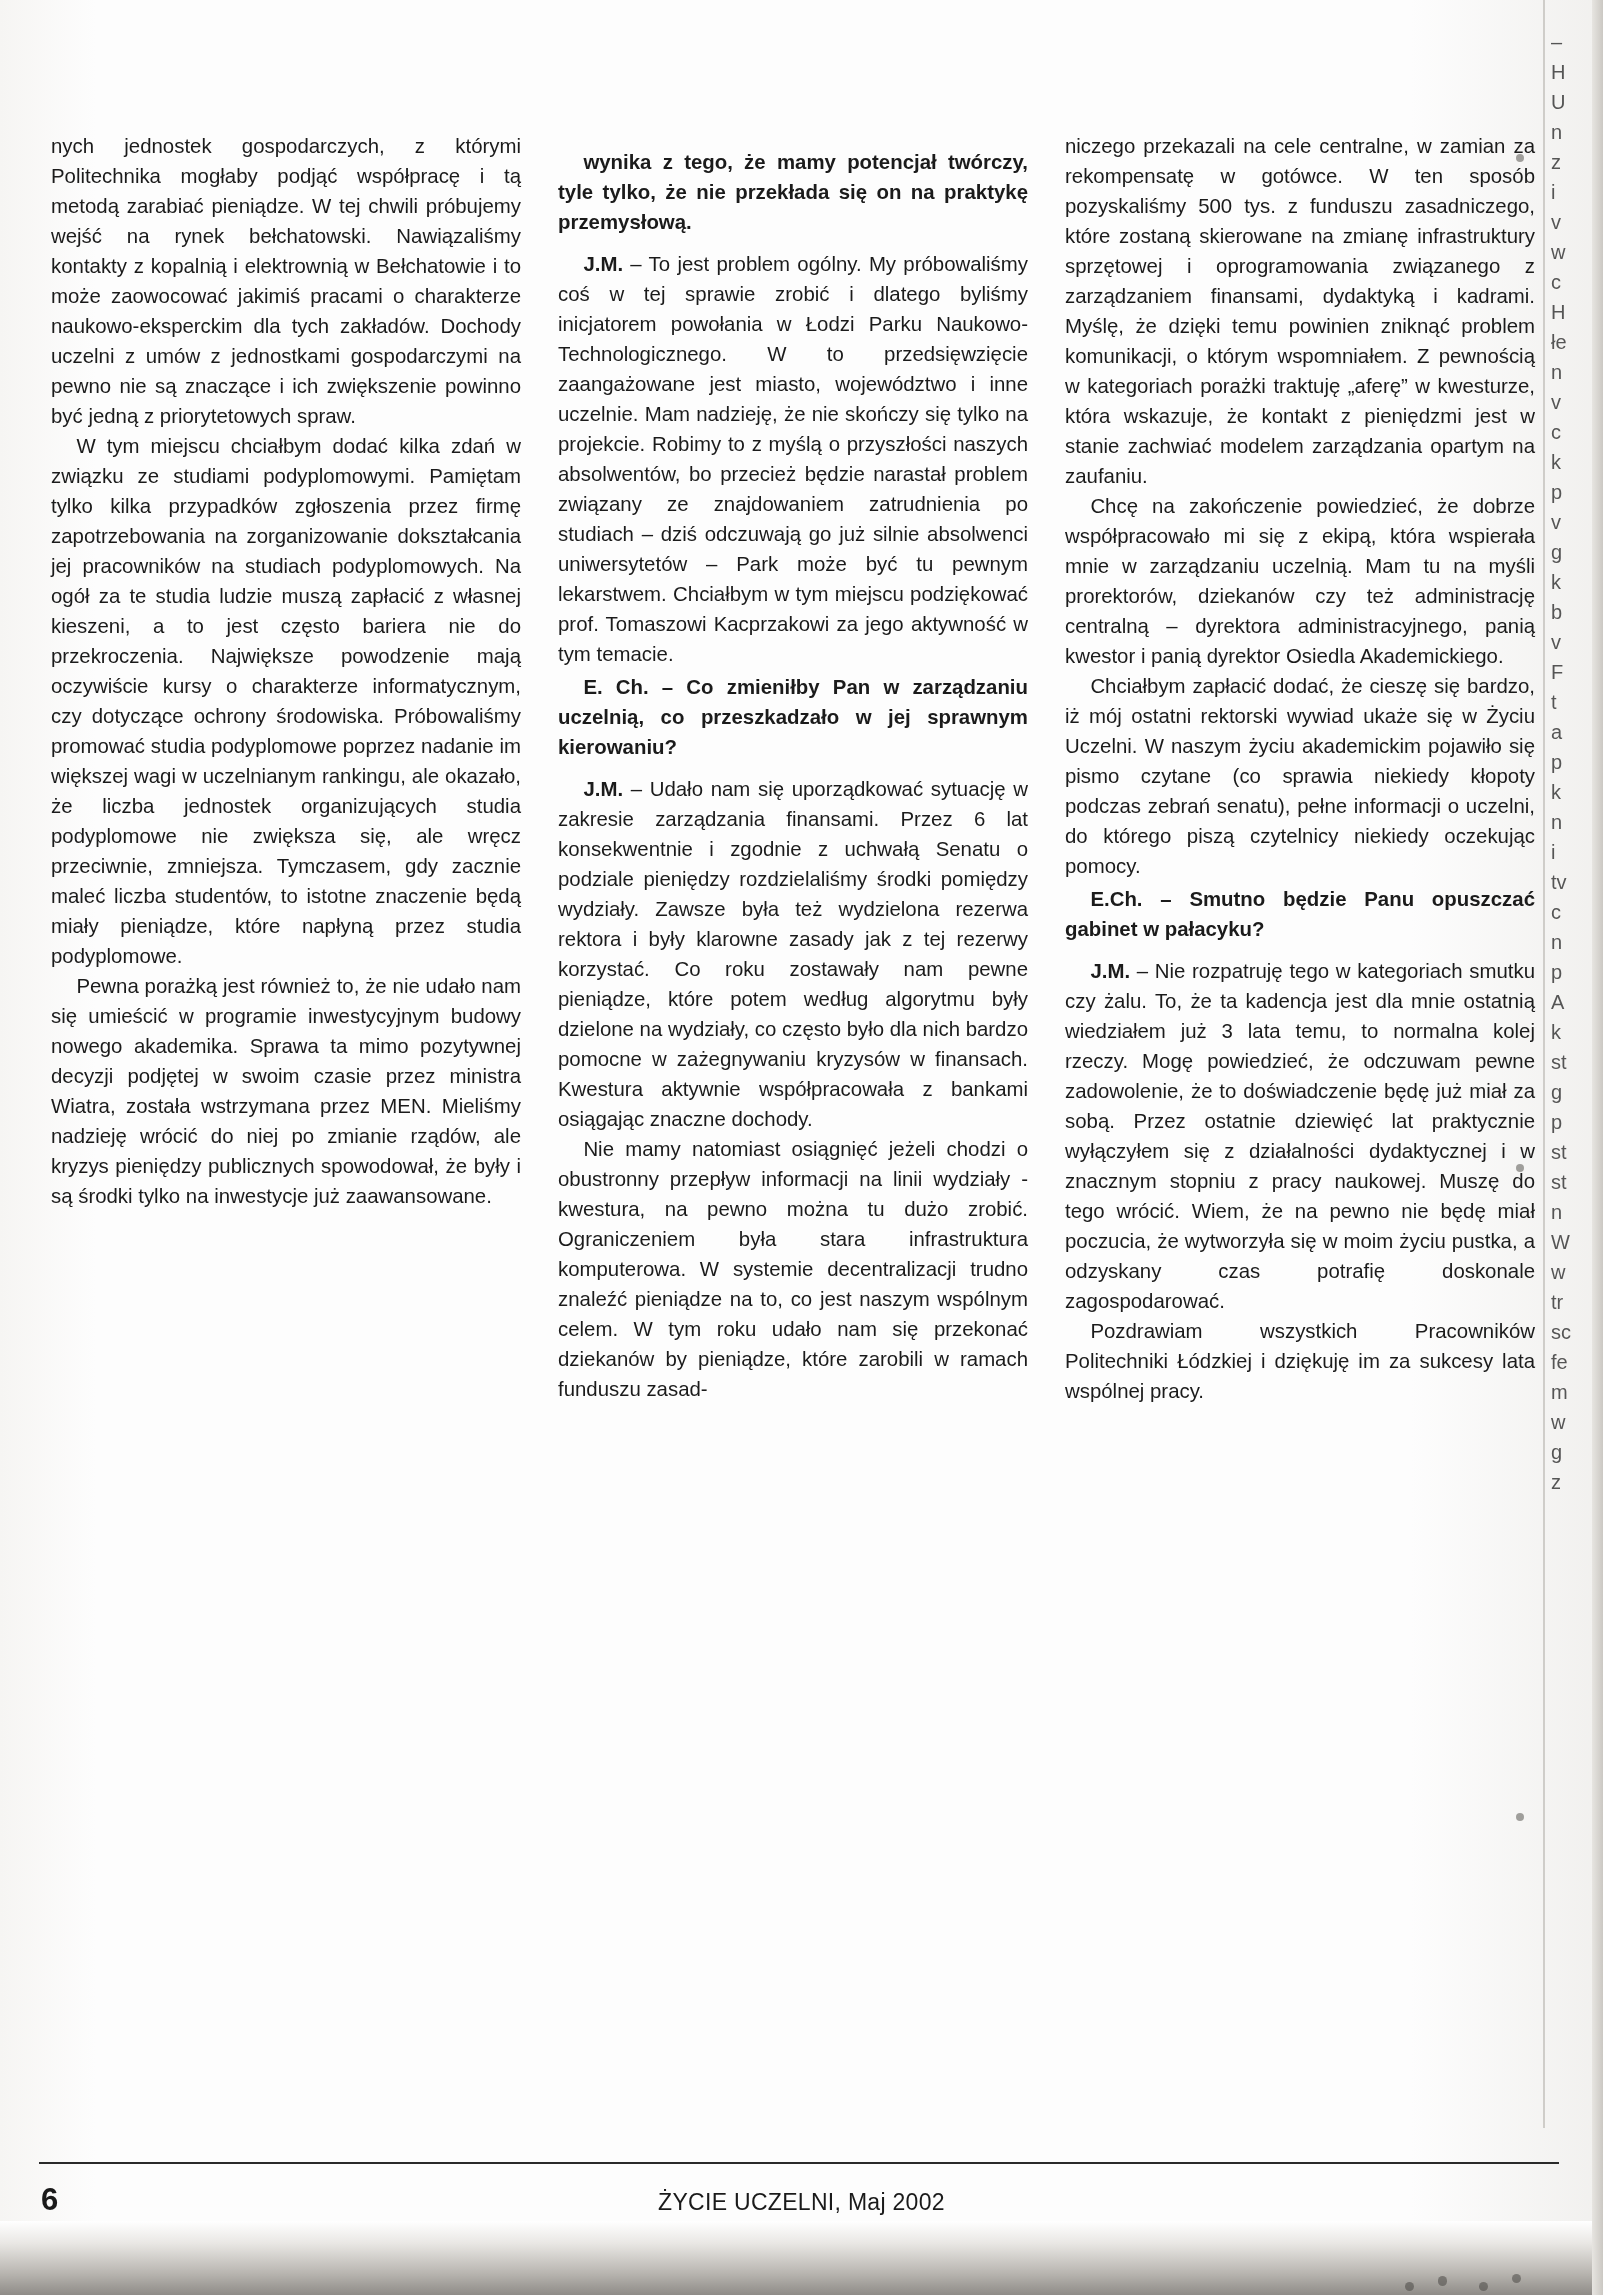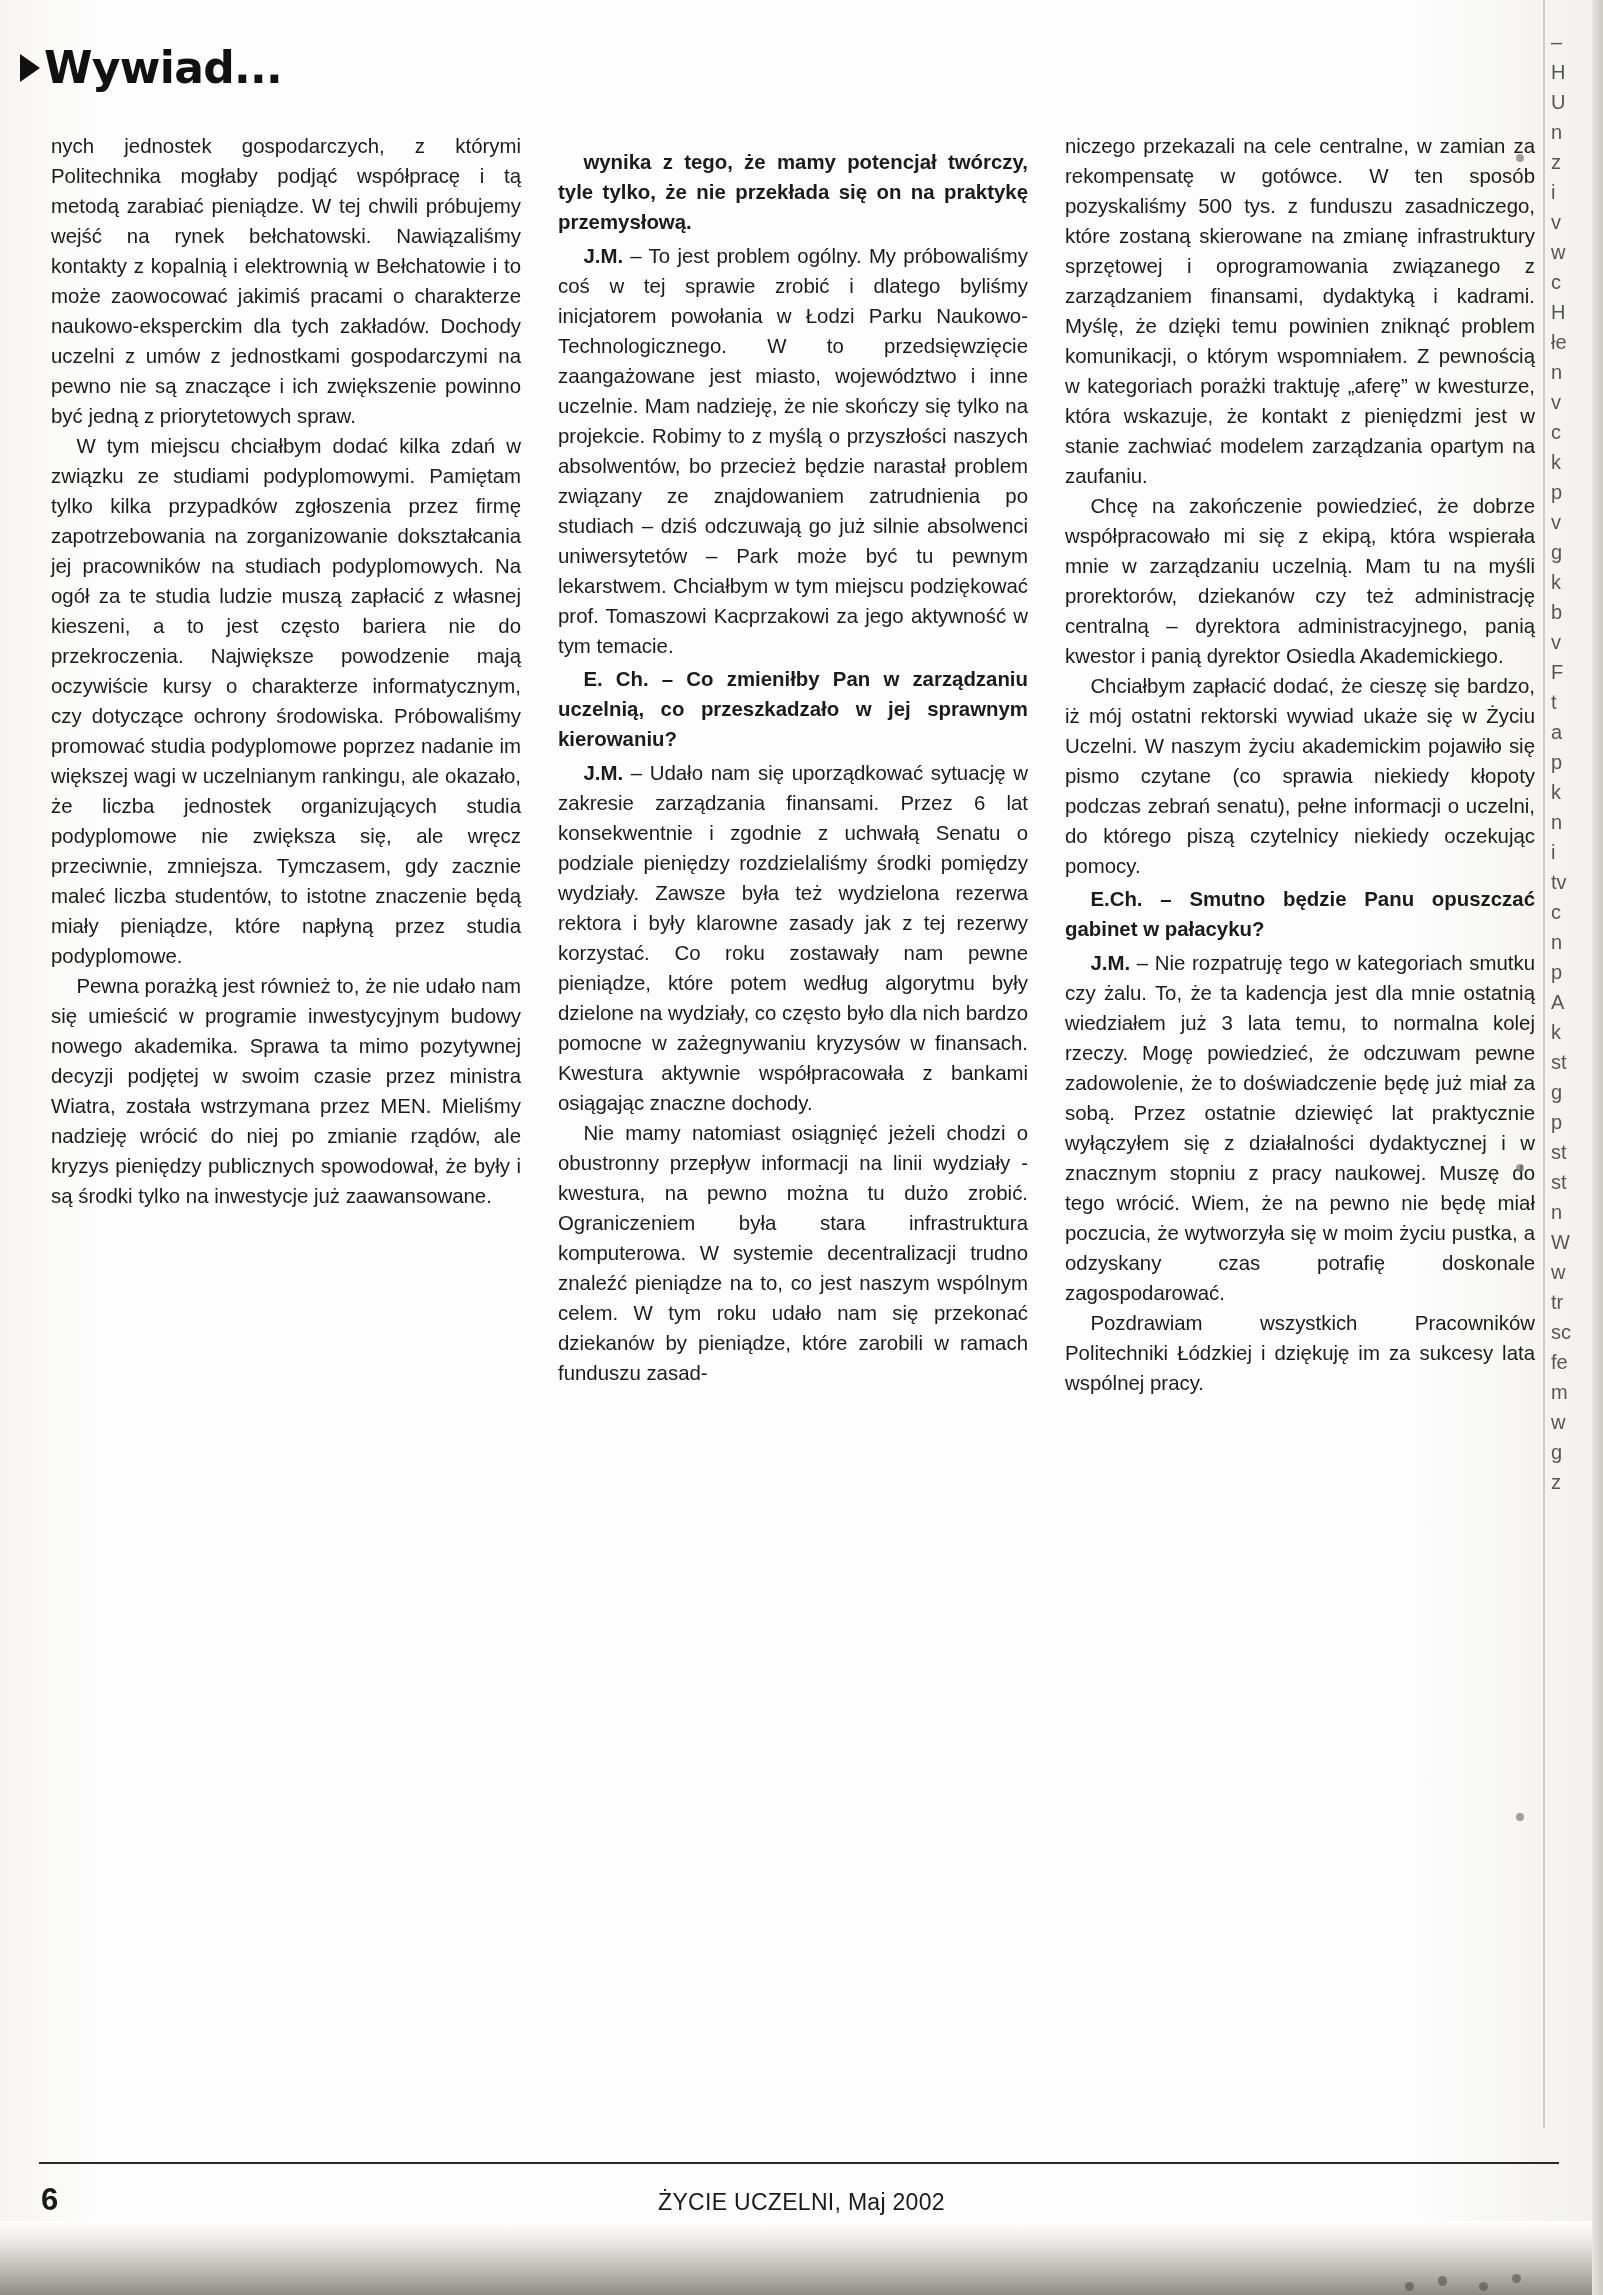--- a/index.html
+++ b/index.html
@@ -83,21 +83,21 @@
     text-indent: 25.4px;
     margin-top: 3px;
     margin-bottom: 4px;
   }
   .col p.q.first { margin-top: 16px; }
   .speaker {
     font-weight: bold;
   }
   .col p.ans {
     text-indent: 25.4px;
-    margin-top: 4px;
+    margin-top: 12px;
   }
 
   
   .col.third { }
 
   
   .sliver {
     position: absolute;
     right: 0;
     top: 27px;
@@ -178,24 +178,20 @@
     border-radius: 50%;
     background: #7b7975;
     opacity: .7;
   }
 </style>
 </head>
 <body>
 
 <div class="page">
 
-  <div class="header">
-    <div class="header-arrow"></div>
-    <div class="header-title">Wywiad...</div>
-  </div>
 
   <div class="columns">
 
     <div class="col first">
       <p class="noindent">nych jednostek gospodarczych, z którymi Politechnika mogłaby podjąć współpracę i tą metodą zarabiać pieniądze. W tej chwili próbujemy wejść na rynek bełchatowski. Nawiązaliśmy kontakty z kopalnią i elektrownią w Bełchatowie i to może zaowocować jakimiś pracami o charakterze naukowo-eksperckim dla tych zakładów. Dochody uczelni z umów z jednostkami gospodarczymi na pewno nie są znaczące i ich zwiększenie powinno być jedną z priorytetowych spraw.</p>
       <p>W tym miejscu chciałbym dodać kilka zdań w związku ze studiami podyplomowymi. Pamiętam tylko kilka przypadków zgłoszenia przez firmę zapotrzebowania na zorganizowanie dokształcania jej pracowników na studiach podyplomowych. Na ogół za te studia ludzie muszą zapłacić z własnej kieszeni, a to jest często bariera nie do przekroczenia. Największe powodzenie mają oczywiście kursy o charakterze informatycznym, czy dotyczące ochrony środowiska. Próbowaliśmy promować studia podyplomowe poprzez nadanie im większej wagi w uczelnianym rankingu, ale okazało, że liczba jednostek organizujących studia podyplomowe nie zwiększa się, ale wręcz przeciwnie, zmniejsza. Tymczasem, gdy zacznie maleć liczba studentów, to istotne znaczenie będą miały pieniądze, które napłyną przez studia podyplomowe.</p>
       <p>Pewna porażką jest również to, że nie udało nam się umieścić w programie inwestycyjnym budowy nowego akademika. Sprawa ta mimo pozytywnej decyzji podjętej w swoim czasie przez ministra Wiatra, została wstrzymana przez MEN. Mieliśmy nadzieję wrócić do niej po zmianie rządów, ale kryzys pieniędzy publicznych spowodował, że były i są środki tylko na inwestycje już zaawansowane.</p>
     </div>
 
     <div class="col second">

